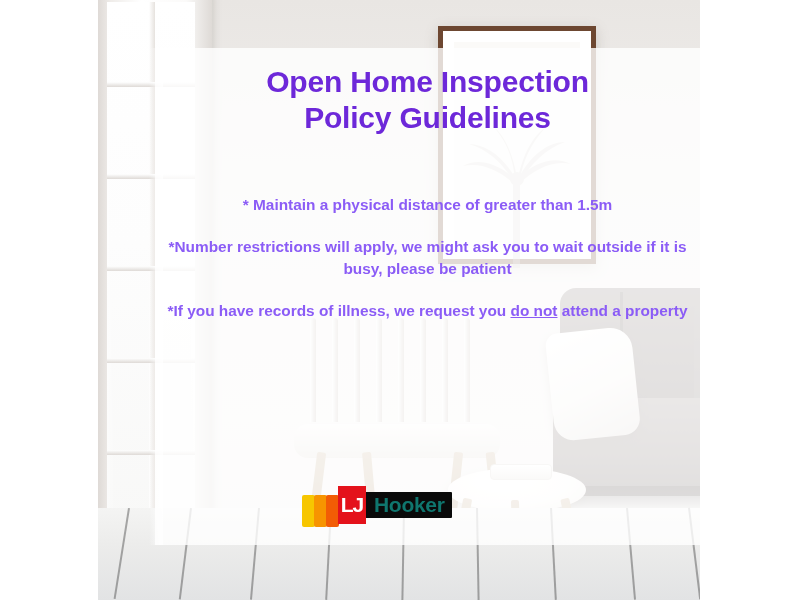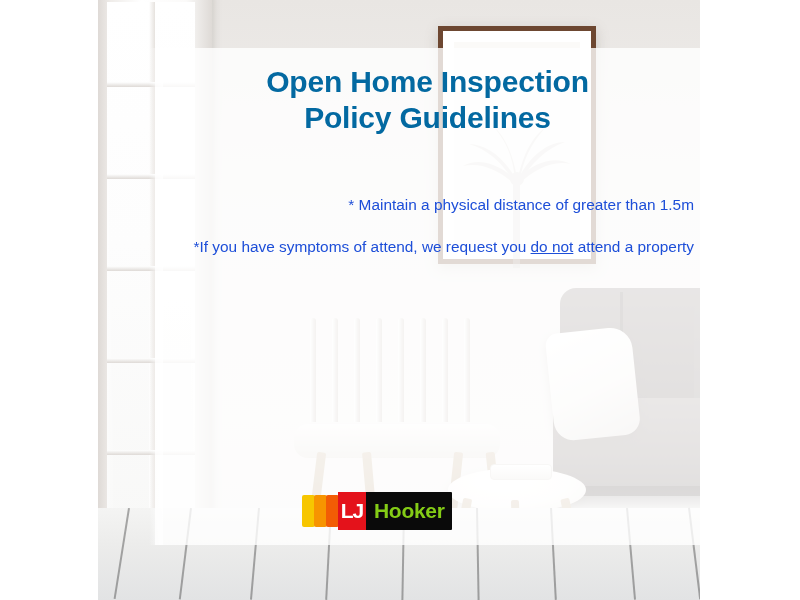--- a/index.html
+++ b/index.html
@@ -282,37 +282,37 @@
     top: 48px;
     width: 545px;
     height: 497px;
   }
   .title {
     position: absolute;
     left: 0;
     top: 16px;
     width: 545px;
     text-align: center;
-    color: #0369a1;
+    color: #6d28d9;
     font-size: 30px;
     font-weight: bold;
     line-height: 36px;
     letter-spacing: -.2px;
   }
   .bullets {
     position: absolute;
     left: 0;
     top: 146px;
     width: 545px;
   }
   .bullet {
-    text-align: right;
-    color: #1d4ed8;
+    text-align: center;
+    color: #8b5cf6;
     font-size: 15.4px;
-    font-weight: normal;
+    font-weight: bold;
     line-height: 22px;
     margin-bottom: 20px;
     padding: 0 6px;
   }
   .bullet u { text-decoration: underline; text-underline-offset: 1px; }
 
   
   .logo {
     position: absolute;
     left: 147px;
@@ -325,40 +325,40 @@
     top: 3px;
     width: 13px;
     height: 32px;
     border-radius: 2px;
   }
   .logo-badge {
     position: absolute;
     left: 36px;
     top: 0;
     width: 114px;
-    height: 38px;
+    height: 26px;
     background: #0a0a0a;
     display: flex;
     align-items: center;
     border-radius: 1px;
   }
   .logo-lj {
     width: 28px;
     height: 38px;
     background: #e4121b;
     color: #ffffff;
     font-size: 21px;
     font-weight: bold;
     display: flex;
     align-items: center;
     justify-content: center;
     letter-spacing: -1px;
   }
   .logo-word {
-    color: #84cc16;
+    color: #0f766e;
     font-size: 21px;
     font-weight: bold;
     padding-left: 8px;
     letter-spacing: -.3px;
   }
 </style>
 </head>
 <body>
 
 <div id="canvas">
@@ -444,21 +444,22 @@
 
   <div class="content">
 
     <div class="title">
       <div>Open Home Inspection</div>
       <div>Policy Guidelines</div>
     </div>
 
     <div class="bullets">
       <div class="bullet">* Maintain a physical distance of greater than 1.5m</div>
-      <div class="bullet"><span>*If you have symptoms of attend, we request you </span><u>do not</u><span> attend a property</span></div>
+      <div class="bullet">*Number restrictions will apply, we might ask you to wait outside if it is busy, please be patient</div>
+      <div class="bullet"><span>*If you have records of illness, we request you </span><u>do not</u><span> attend a property</span></div>
     </div>
 
     <div class="logo">
       <div class="logo-bar" style="left:0px;background:#f7c600"></div>
       <div class="logo-bar" style="left:12px;background:#f79400"></div>
       <div class="logo-bar" style="left:24px;background:#f25c05"></div>
       <div class="logo-badge">
         <span class="logo-lj">LJ</span>
         <span class="logo-word">Hooker</span>
       </div>

